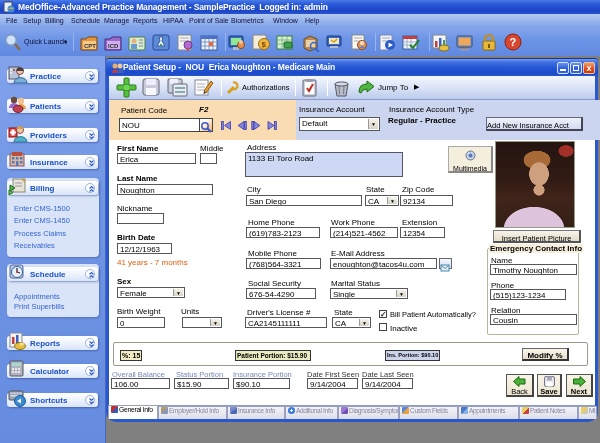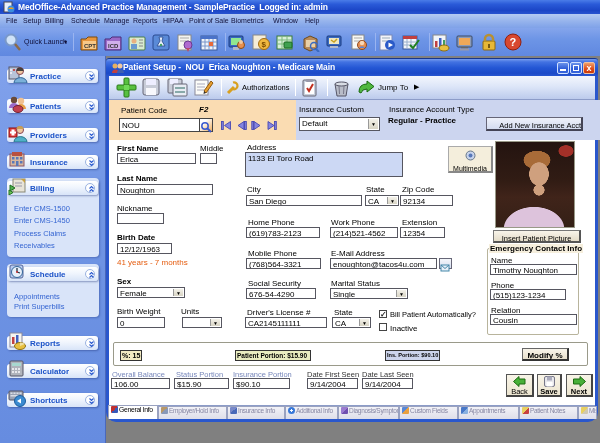--- a/index.html
+++ b/index.html
@@ -471,25 +471,25 @@
     <svg class="abs" style="left:112px;top:21px" width="60" height="9" fill="#8585e0" stroke="#4848b0" stroke-width="0.9">
       <rect x="0.5" y="0.5" width="1.8" height="8"></rect>
         <path d="M9.5 0.5 L3.5 4.5 L9.5 8.5 Z"></path>
       <path d="M23 0.5 L17 4.5 L23 8.5 Z"></path>
         <rect x="23.5" y="0.5" width="1.8" height="8"></rect>
       <path d="M33 0.5 L39 4.5 L33 8.5 Z"></path>
         <rect x="30.8" y="0.5" width="1.8" height="8"></rect>
       <path d="M47 0.5 L53 4.5 L47 8.5 Z"></path>
         <rect x="53.5" y="0.5" width="1.8" height="8"></rect>
     </svg>
-    <div class="abs lbl" style="left:190px;top:5px">Insurance Custom</div>
+    <div class="abs lbl" style="left:190px;top:5px">Insurance Account</div>
     <div class="abs in dd" style="left:190px;top:17px;width:81px;height:14px">Default<span class="ar" style="line-height:11px">▼</span></div>
     <div class="abs lbl" style="left:280px;top:5px">Insurance Account Type</div>
     <div class="abs lblb" style="left:279px;top:16px">Regular - Practice</div>
-    <div class="abs" style="left:377px;top:17px;width:97px;height:14px;background:linear-gradient(180deg,#eef1fa,#d4dcf0);border:1px solid #667;border-right:2px solid #445;border-bottom:2px solid #445;font-size:7.5px;text-align:right;padding-top:3px;color:#000">Add New Insurance Acct</div>
+    <div class="abs" style="left:377px;top:17px;width:97px;height:14px;background:linear-gradient(180deg,#eef1fa,#d4dcf0);border:1px solid #667;border-right:2px solid #445;border-bottom:2px solid #445;font-size:7.5px;text-align:left;padding-top:3px;color:#000">Add New Insurance Acct</div>
   </div>
   <div id="formarea" class="abs">
     <div class="abs lblb" style="left:8px;top:4px">First Name</div>
     <div class="abs in" style="left:8px;top:13px;width:79px;height:11px">Erica</div>
     <div class="abs lbl" style="left:91px;top:4px">Middle</div>
     <div class="abs in" style="left:91px;top:13px;width:17px;height:11px"></div>
     <div class="abs lblb" style="left:8px;top:34px">Last Name</div>
     <div class="abs in" style="left:8px;top:44px;width:96px;height:11px">Noughton</div>
     <div class="abs lbl" style="left:8px;top:64px">Nickname</div>
     <div class="abs in" style="left:8px;top:73px;width:47px;height:11px"></div>

